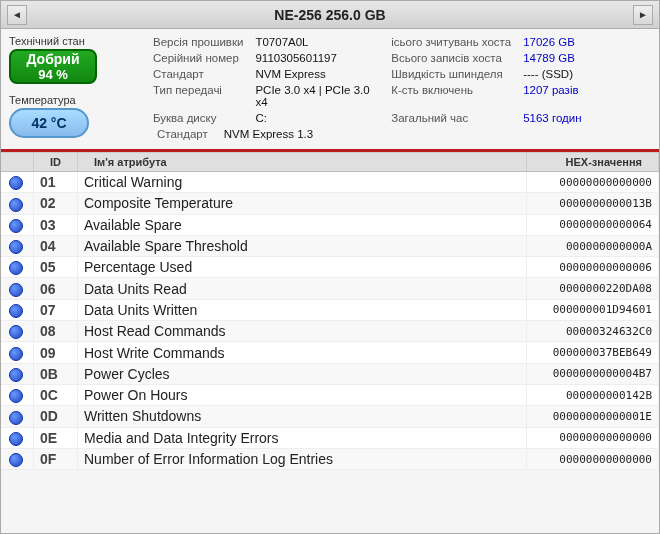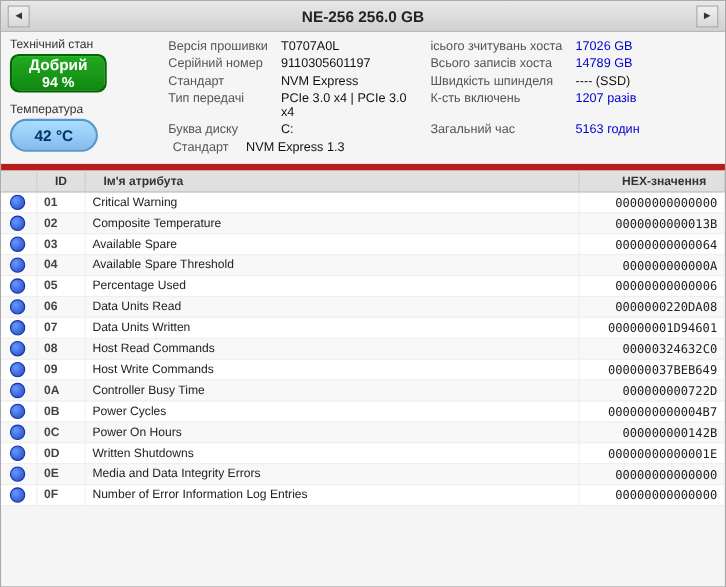--- a/index.html
+++ b/index.html
@@ -49,21 +49,21 @@
       font-size: 14px;
       font-weight: bold;
       color: #222;
       flex: 1;
       text-align: center;
     }
     .top-info {
       display: flex;
       padding: 6px 8px;
       background: #f5f5f5;
-      border-bottom: 6px solid #b91c1c;
+      border-bottom: 3px solid #b91c1c;
       gap: 10px;
     }
     .left-panel {
       display: flex;
       flex-direction: column;
       gap: 6px;
       min-width: 130px;
     }
     .status-label {
       font-size: 11px;
@@ -149,21 +149,21 @@
       text-align: right;
     }
     tbody tr {
       background: white;
     }
     tbody tr:nth-child(even) {
       background: #f8f8f8;
     }
     tbody td {
       padding: 2px 6px;
-      font-size: 11px;
+      font-size: 14px;
       color: #222;
       border-bottom: 1px solid #eee;
       border-right: 1px solid #eee;
       height: 18px;
     }
     tbody td:last-child {
       text-align: right;
       font-family: monospace;
       font-size: 11px;
     }
@@ -313,26 +313,20 @@
             <td>00000324632C0</td>
           </tr>
           <tr>
             <td class="td-circle"><span class="circle-icon"></span></td>
             <td class="td-id">09</td>
             <td>Host Write Commands</td>
             <td>000000037BEB649</td>
           </tr>
           <tr>
             <td class="td-circle"><span class="circle-icon"></span></td>
-            <td class="td-id">0A</td>
-            <td>Controller Busy Time</td>
-            <td>000000000722D</td>
-          </tr>
-          <tr>
-            <td class="td-circle"><span class="circle-icon"></span></td>
             <td class="td-id">0B</td>
             <td>Power Cycles</td>
             <td>0000000000004B7</td>
           </tr>
           <tr>
             <td class="td-circle"><span class="circle-icon"></span></td>
             <td class="td-id">0C</td>
             <td>Power On Hours</td>
             <td>000000000142B</td>
           </tr>

